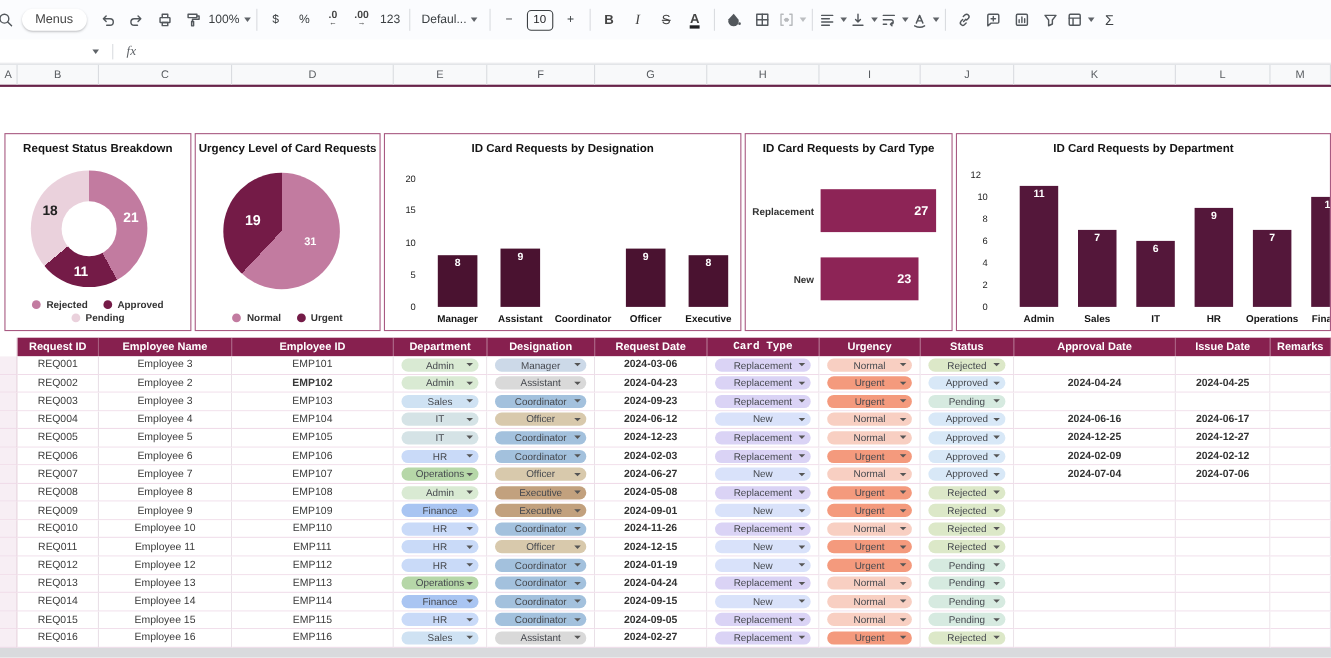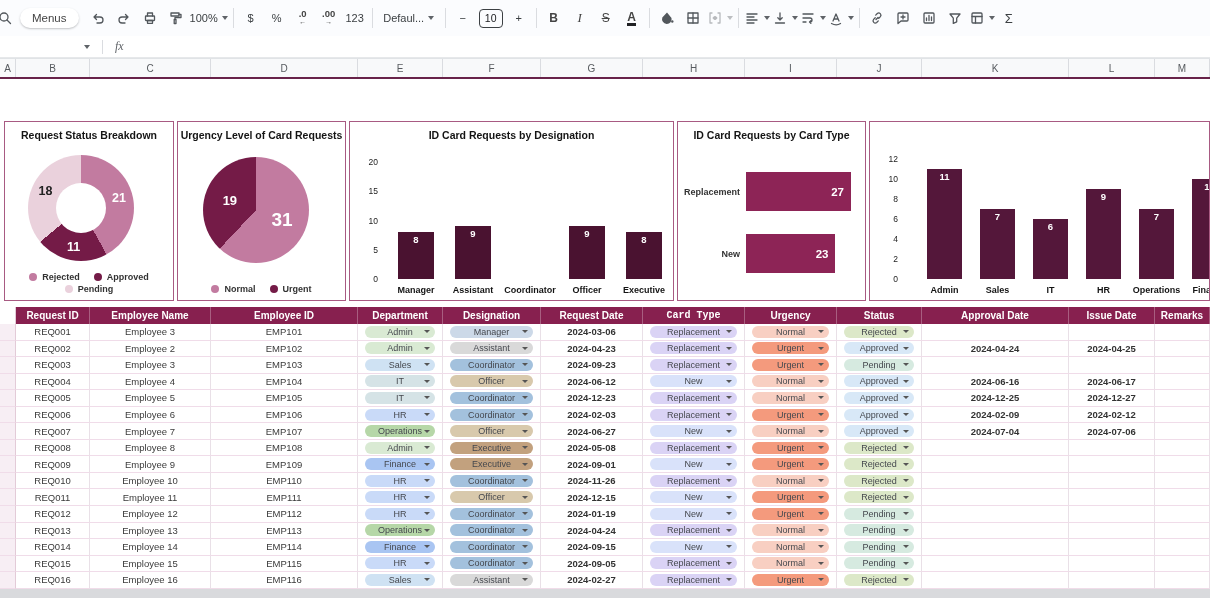--- a/index.html
+++ b/index.html
@@ -285,21 +285,21 @@
           </div>
           <div class="li">
             <span class="ldot" style="background: rgb(234, 209, 220);"></span>
             <span>Pending</span>
           </div>
         </div>
       </div>
       <div class="panel" style="left: 177px; width: 169px;">
         <div class="ptitle">Urgency Level of Card Requests</div>
         <div class="pieCircle" style="left: 25px; top: 35px; width: 106px; height: 106px; background: conic-gradient(rgb(194, 123, 160) 0deg, rgb(194, 123, 160) 223.2deg, rgb(116, 27, 71) 223.2deg, rgb(116, 27, 71) 360deg);"></div>
-        <span class="sliceLabel" style="left: 104.117px; top: 98.3406px; font-size: 19px; color: rgb(255, 255, 255);">31</span>
+        <span class="sliceLabel" style="left: 104.117px; top: 98.3406px; font-size: 10px; color: rgb(255, 255, 255);">31</span>
         <span class="sliceLabel" style="left: 51.8826px; top: 77.6594px; font-size: 13px; color: rgb(255, 255, 255);">19</span>
         <div class="legend" style="bottom: 6px;">
           <div class="li">
             <span class="ldot" style="background: rgb(194, 123, 160);"></span>
             <span>Normal</span>
           </div>
           <div class="li">
             <span class="ldot" style="background: rgb(116, 27, 71);"></span>
             <span>Urgent</span>
           </div>
@@ -335,27 +335,28 @@
         <span class="hlabel" style="left: 0px; width: 62px; top: 64.5px;">Replacement</span>
         <div class="hbar" style="left: 68px; top: 50px; width: 105px; height: 39px; background: rgb(141, 36, 86);">
           <span class="hval">27</span>
         </div>
         <span class="hlabel" style="left: 0px; width: 62px; top: 126.5px;">New</span>
         <div class="hbar" style="left: 68px; top: 112px; width: 89.4444px; height: 39px; background: rgb(141, 36, 86);">
           <span class="hval">23</span>
         </div>
       </div>
       <div class="panel" style="left: 869px; width: 341px;">
+        <div class="ptitle">ID Card Requests by Department</div>
         <span class="tick" style="left: 6px; width: 22px; top: 152px;">0</span>
         <span class="tick" style="left: 6px; width: 22px; top: 132px;">2</span>
         <span class="tick" style="left: 6px; width: 22px; top: 112px;">4</span>
         <span class="tick" style="left: 6px; width: 22px; top: 92px;">6</span>
         <span class="tick" style="left: 6px; width: 22px; top: 72px;">8</span>
         <span class="tick" style="left: 6px; width: 22px; top: 52px;">10</span>
-        <span class="tick" style="left: 6px; width: 22px; top: 32px;">12</span>
+        <span class="tick" style="left: 6px; width: 22px; top: 32px; text-align: center;">12</span>
         <div class="vbar" style="left: 57px; top: 47px; width: 35px; height: 110px; background: rgb(84, 23, 58);">
           <span class="vval">11</span>
         </div>
         <span class="vcat" style="left: 41px; width: 67px; top: 163px;">Admin</span>
         <div class="vbar" style="left: 110px; top: 87px; width: 35px; height: 70px; background: rgb(84, 23, 58);">
           <span class="vval">7</span>
         </div>
         <span class="vcat" style="left: 94px; width: 67px; top: 163px;">Sales</span>
         <div class="vbar" style="left: 163px; top: 97px; width: 35px; height: 60px; background: rgb(84, 23, 58);">
           <span class="vval">6</span>
@@ -429,21 +430,21 @@
           </span>
         </div>
         <div class="tcell" style="width: 147px;"></div>
         <div class="tcell" style="width: 86px;"></div>
         <div class="tcell" style="width: 55px;"></div>
       </div>
       <div class="trow">
         <div class="tcell gut" style="width: 16px;"></div>
         <div class="tcell" style="width: 74px;">REQ002</div>
         <div class="tcell" style="width: 121px;">Employee 2</div>
-        <div class="tcell" style="width: 147px;">EMP102</div>
+        <div class="tcell" style="width: 147px; font-weight: bold;">EMP102</div>
         <div class="tcell" style="width: 85px;">
           <span class="pill" style="background: rgb(217, 234, 211);">
             <span>Admin</span>
             <span class="pc"></span>
           </span>
         </div>
         <div class="tcell" style="width: 98px;">
           <span class="pill" style="background: rgb(217, 217, 217);">
             <span>Assistant</span>
             <span class="pc"></span>

